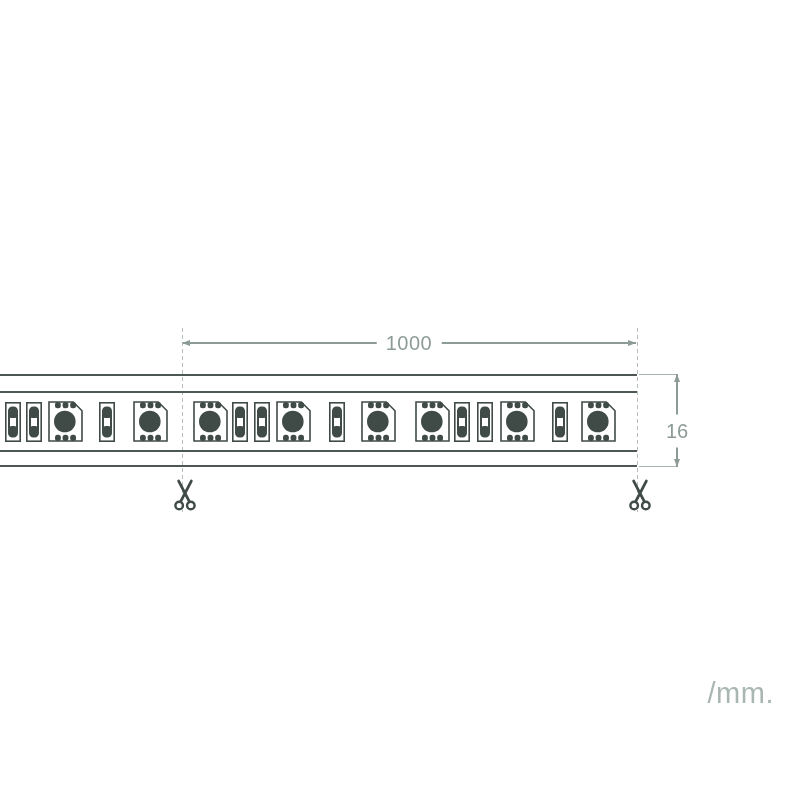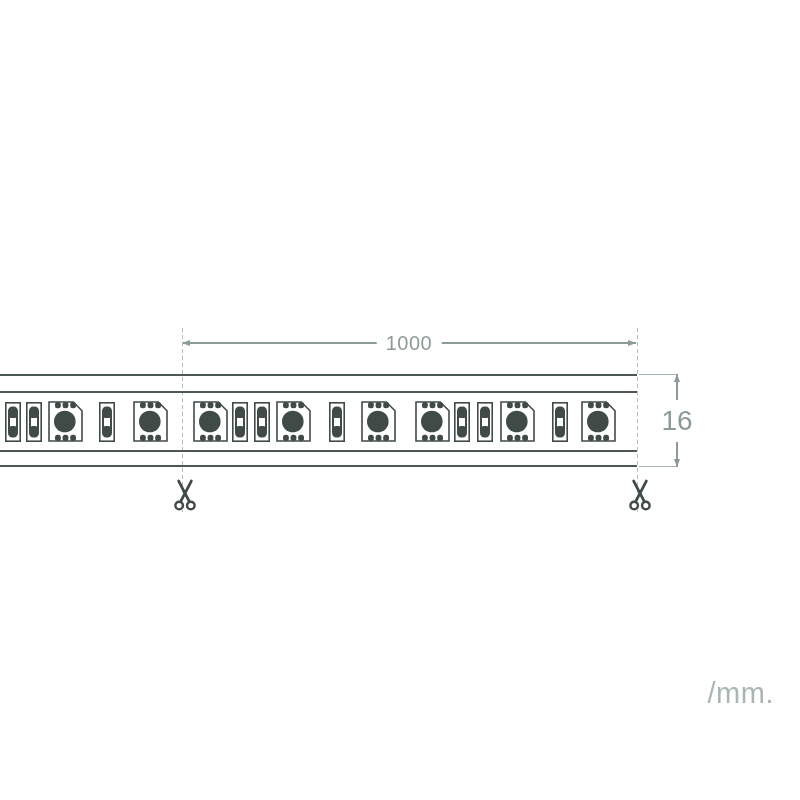--- a/index.html
+++ b/index.html
@@ -45,22 +45,22 @@
   .dim-label-h{position:absolute;left:409px;top:343px;transform:translate(-50%,-50%);
     background:#fff;padding:0 9px;font-size:20px;color:var(--dim);letter-spacing:0.5px}
 
   
   .ext-line{position:absolute;left:639px;width:39px;height:1.2px;background:var(--ext)}
   .ext-top{top:374px}
   .ext-bottom{top:465.8px}
   .dim-line-v{position:absolute;left:676.2px;top:374px;width:1.5px;height:93px;background:var(--dim)}
   .arrow-up{left:673.5px;top:374px;border-bottom:8px solid var(--dim);border-left:3.5px solid transparent;border-right:3.5px solid transparent}
   .arrow-down{left:673.5px;top:459px;border-top:8px solid var(--dim);border-left:3.5px solid transparent;border-right:3.5px solid transparent}
-  .dim-label-v{position:absolute;left:677px;top:421px;transform:translate(-50%,-50%);
-    background:#fff;padding:5px 3px;font-size:28px;color:var(--dim)}
+  .dim-label-v{position:absolute;left:677px;top:431px;transform:translate(-50%,-50%);
+    background:#fff;padding:5px 3px;font-size:20px;color:var(--dim)}
 
   
   .unit{position:absolute;right:26px;bottom:26px;font-size:29px;color:var(--unit);letter-spacing:0.5px}
 </style>
 </head>
 <body>
 
 <div class="stage">
 
   <div id="cut-layer">

